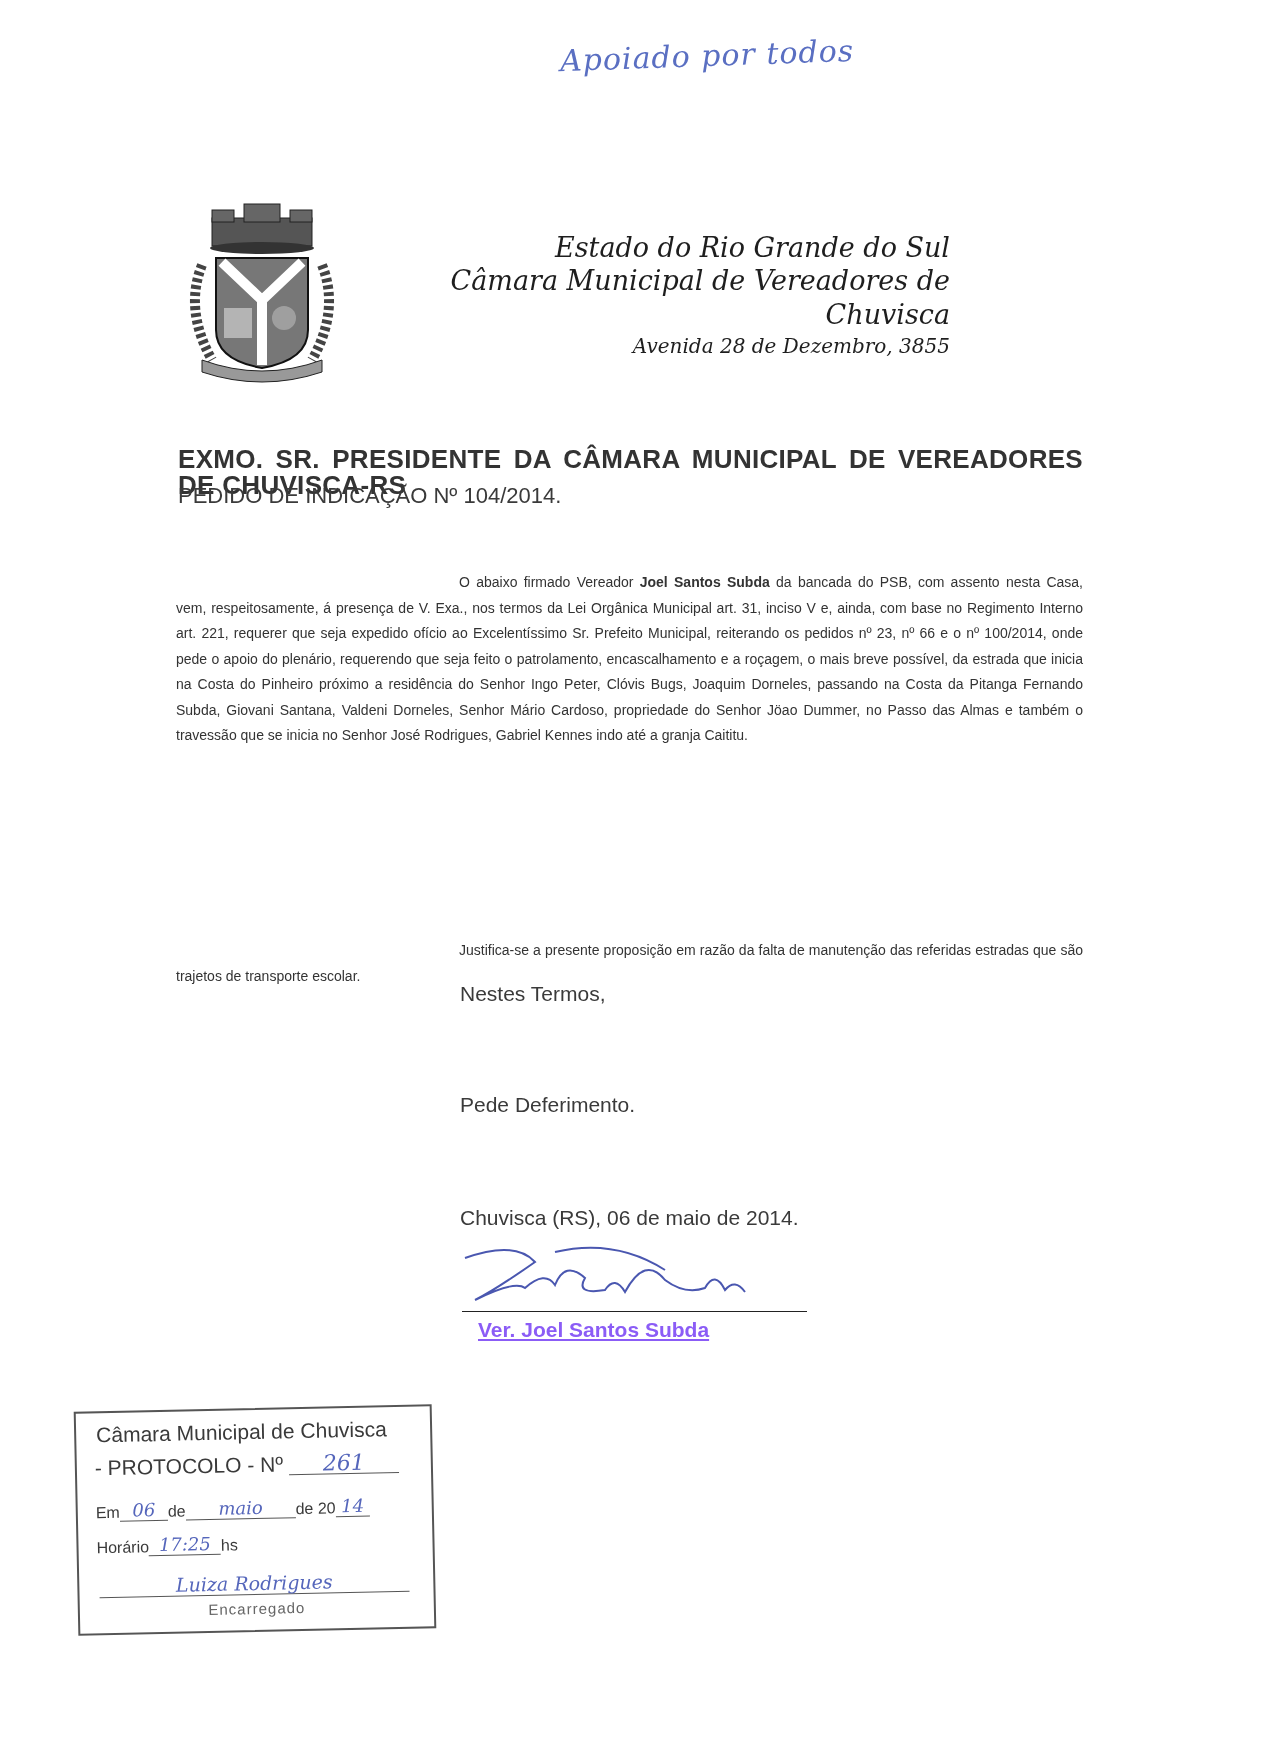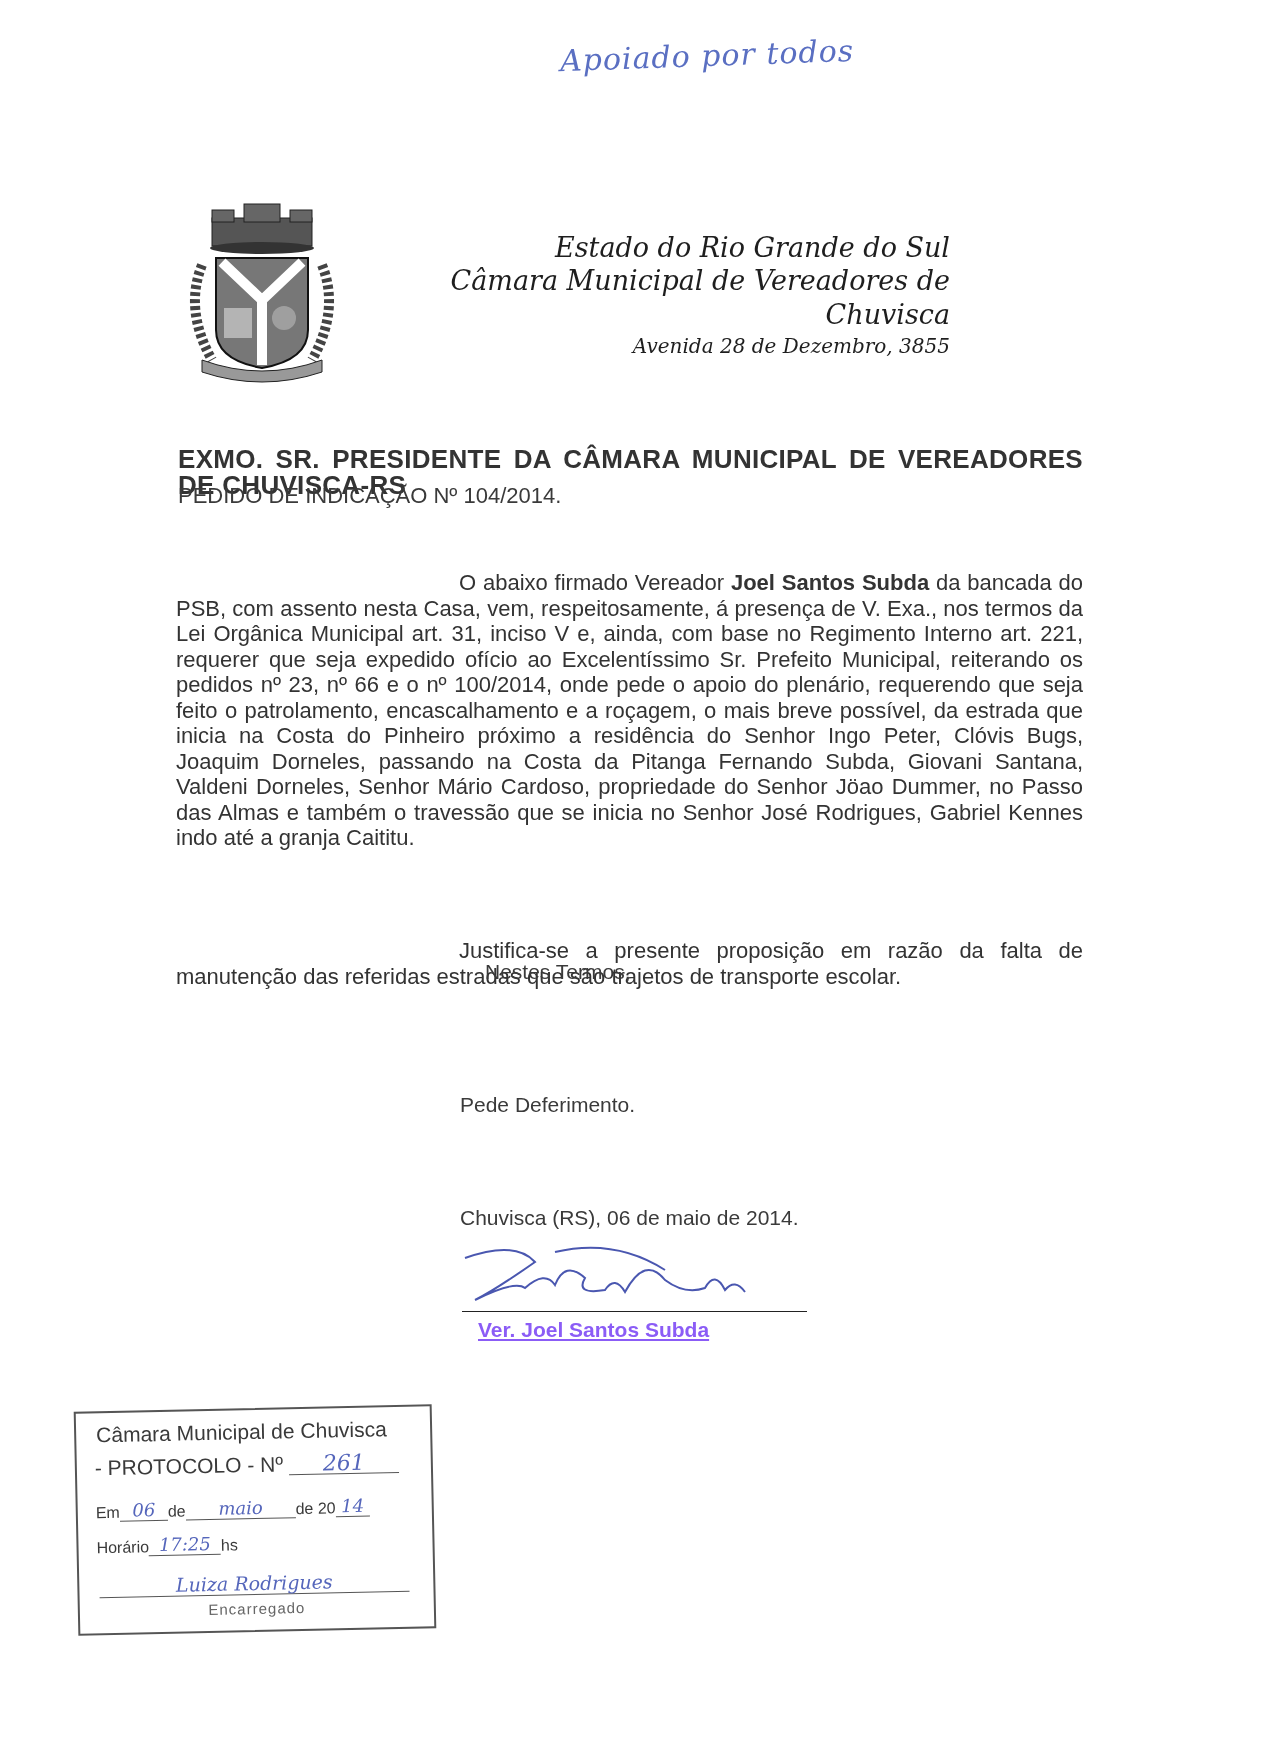--- a/index.html
+++ b/index.html
@@ -7,27 +7,27 @@
   .abs { position: absolute; }
   .handnote { left: 560px; top: 38px; font-family: "DejaVu Serif", serif; font-style: italic; font-size: 30px; color: #5a6fc2; letter-spacing: 1px; transform: rotate(-2deg); }
   .crest { left: 182px; top: 200px; width: 160px; height: 185px; }
   .letterhead { left: 330px; top: 232px; width: 620px; text-align: right; font-family: "DejaVu Serif", "Liberation Serif", serif; font-style: italic; color: #1e1e1e; }
   .lh-1 { font-size: 27px; line-height: 32px; }
   .lh-2 { font-size: 27px; line-height: 34px; }
   .lh-3 { font-size: 20px; line-height: 28px; }
   .lh-4 { font-size: 17px; line-height: 26px; }
   .addressee { left: 178px; top: 398px; width: 905px; font-size: 26px; font-weight: bold; line-height: 26px; text-align: justify; text-align-last: left; color: #333; letter-spacing: 0.3px; margin-top: 48px; }
   .subject { left: 178px; top: 483px; font-size: 22px; color: #3a3a3a; }
-  .body { left: 176px; width: 907px; font-size: 22px; line-height: 25.5px; text-align: justify; color: #333; }
+  .body { left: 176px; width: 907px; font-size: 14px; line-height: 25.5px; text-align: justify; color: #333; }
   .p1 { top: 570px; }
   .p2 { top: 938px; }
   .indent { display: inline-block; width: 283px; }
   .bold { font-weight: bold; }
   .closing { left: 460px; font-size: 21px; color: #3a3a3a; }
-  .c1 { top: 960px; margin-left: 25px; }
+  .c1 { top: 982px; }
   .c2 { top: 1093px; }
   .c3 { top: 1206px; }
   .sign-line { left: 462px; top: 1311px; width: 345px; height: 1px; background: #222; }
   .signature { left: 455px; top: 1240px; width: 330px; height: 75px; }
   .sig-name { left: 478px; top: 1318px; font-size: 21px; font-weight: bold; color: #8b5cf6; text-decoration: underline; }
   .stamp { left: 76px; top: 1408px; width: 354px; height: 220px; border: 2px solid #555; transform: rotate(-1.2deg); font-family: "Liberation Sans", sans-serif; color: #3a3a3a; }
   .stamp .s1 { position: absolute; left: 20px; top: 10px; font-size: 21px; }
   .stamp .s2 { position: absolute; left: 18px; top: 43px; font-size: 21px; }
   .stamp .row { position: absolute; left: 18px; font-size: 16px; display: flex; align-items: flex-end; }
   .stamp .r1 { top: 88px; }

